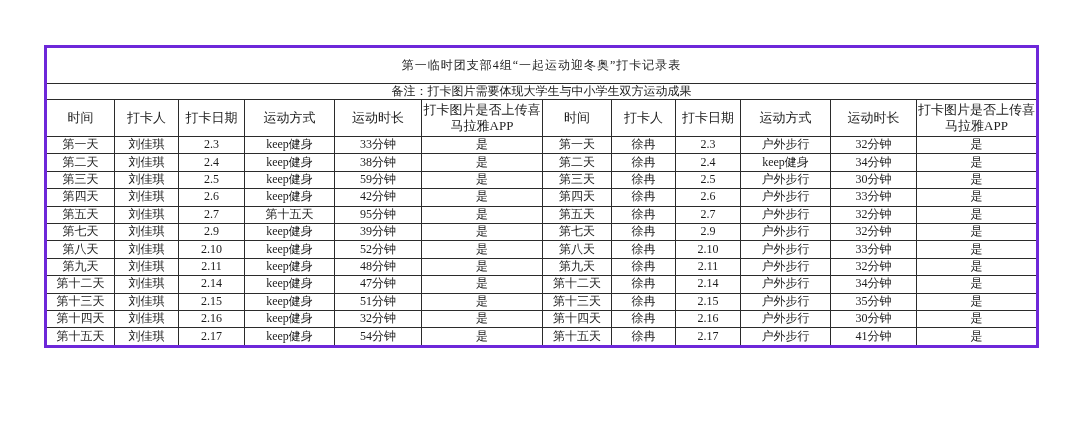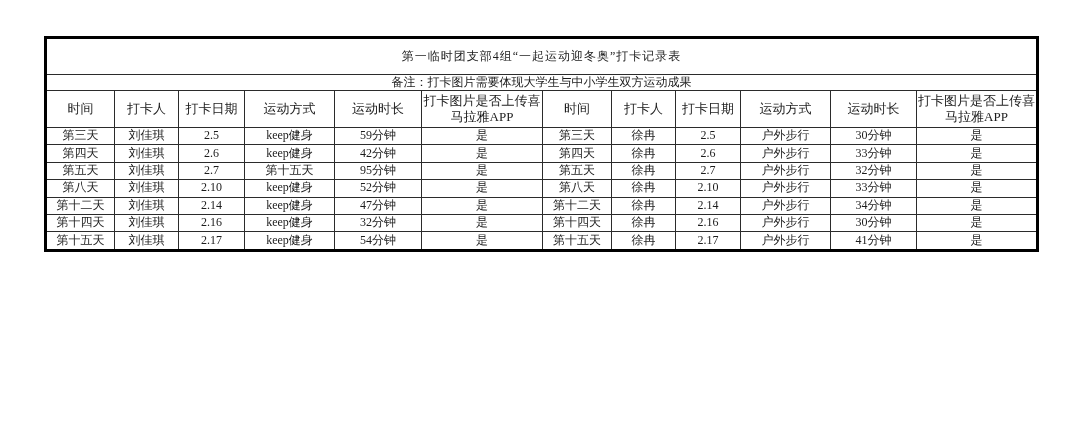--- a/index.html
+++ b/index.html
@@ -14,25 +14,25 @@
   .page {
     position: relative;
     width: 1080px;
     height: 443px;
     background: #ffffff;
     overflow: hidden;
   }
   table.record {
     position: absolute;
     left: 44px;
-    top: 36px;
+    top: 45px;
     width: 992px;
     border-collapse: collapse;
     table-layout: fixed;
-    border: 3px solid #000000;
+    border: 3px solid #6d28d9;
     background: #ffffff;
     padding-left: 36px;
   }
   table.record td, table.record th {
     border: 1px solid #2b2b2b;
     text-align: center;
     vertical-align: middle;
     padding: 0 1px;
     font-weight: normal;
     font-size: 12px;
@@ -99,20 +99,48 @@
           <th>时间</th>
           <th>打卡人</th>
           <th>打卡日期</th>
           <th>运动方式</th>
           <th>运动时长</th>
           <th>打卡图片是否上传喜马拉雅APP</th>
         </tr>
     </thead>
     <tbody class="data" id="table-body">
         <tr>
+          <td>第一天</td>
+          <td>刘佳琪</td>
+          <td>2.3</td>
+          <td>keep健身</td>
+          <td>33分钟</td>
+          <td>是</td>
+          <td>第一天</td>
+          <td>徐冉</td>
+          <td>2.3</td>
+          <td>户外步行</td>
+          <td>32分钟</td>
+          <td>是</td>
+        </tr>
+        <tr>
+          <td>第二天</td>
+          <td>刘佳琪</td>
+          <td>2.4</td>
+          <td>keep健身</td>
+          <td>38分钟</td>
+          <td>是</td>
+          <td>第二天</td>
+          <td>徐冉</td>
+          <td>2.4</td>
+          <td>keep健身</td>
+          <td>34分钟</td>
+          <td>是</td>
+        </tr>
+        <tr>
           <td>第三天</td>
           <td>刘佳琪</td>
           <td>2.5</td>
           <td>keep健身</td>
           <td>59分钟</td>
           <td>是</td>
           <td>第三天</td>
           <td>徐冉</td>
           <td>2.5</td>
           <td>户外步行</td>
@@ -141,45 +169,87 @@
           <td>95分钟</td>
           <td>是</td>
           <td>第五天</td>
           <td>徐冉</td>
           <td>2.7</td>
           <td>户外步行</td>
           <td>32分钟</td>
           <td>是</td>
         </tr>
         <tr>
+          <td>第七天</td>
+          <td>刘佳琪</td>
+          <td>2.9</td>
+          <td>keep健身</td>
+          <td>39分钟</td>
+          <td>是</td>
+          <td>第七天</td>
+          <td>徐冉</td>
+          <td>2.9</td>
+          <td>户外步行</td>
+          <td>32分钟</td>
+          <td>是</td>
+        </tr>
+        <tr>
           <td>第八天</td>
           <td>刘佳琪</td>
           <td>2.10</td>
           <td>keep健身</td>
           <td>52分钟</td>
           <td>是</td>
           <td>第八天</td>
           <td>徐冉</td>
           <td>2.10</td>
           <td>户外步行</td>
           <td>33分钟</td>
           <td>是</td>
         </tr>
         <tr>
+          <td>第九天</td>
+          <td>刘佳琪</td>
+          <td>2.11</td>
+          <td>keep健身</td>
+          <td>48分钟</td>
+          <td>是</td>
+          <td>第九天</td>
+          <td>徐冉</td>
+          <td>2.11</td>
+          <td>户外步行</td>
+          <td>32分钟</td>
+          <td>是</td>
+        </tr>
+        <tr>
           <td>第十二天</td>
           <td>刘佳琪</td>
           <td>2.14</td>
           <td>keep健身</td>
           <td>47分钟</td>
           <td>是</td>
           <td>第十二天</td>
           <td>徐冉</td>
           <td>2.14</td>
           <td>户外步行</td>
           <td>34分钟</td>
+          <td>是</td>
+        </tr>
+        <tr>
+          <td>第十三天</td>
+          <td>刘佳琪</td>
+          <td>2.15</td>
+          <td>keep健身</td>
+          <td>51分钟</td>
+          <td>是</td>
+          <td>第十三天</td>
+          <td>徐冉</td>
+          <td>2.15</td>
+          <td>户外步行</td>
+          <td>35分钟</td>
           <td>是</td>
         </tr>
         <tr>
           <td>第十四天</td>
           <td>刘佳琪</td>
           <td>2.16</td>
           <td>keep健身</td>
           <td>32分钟</td>
           <td>是</td>
           <td>第十四天</td>

